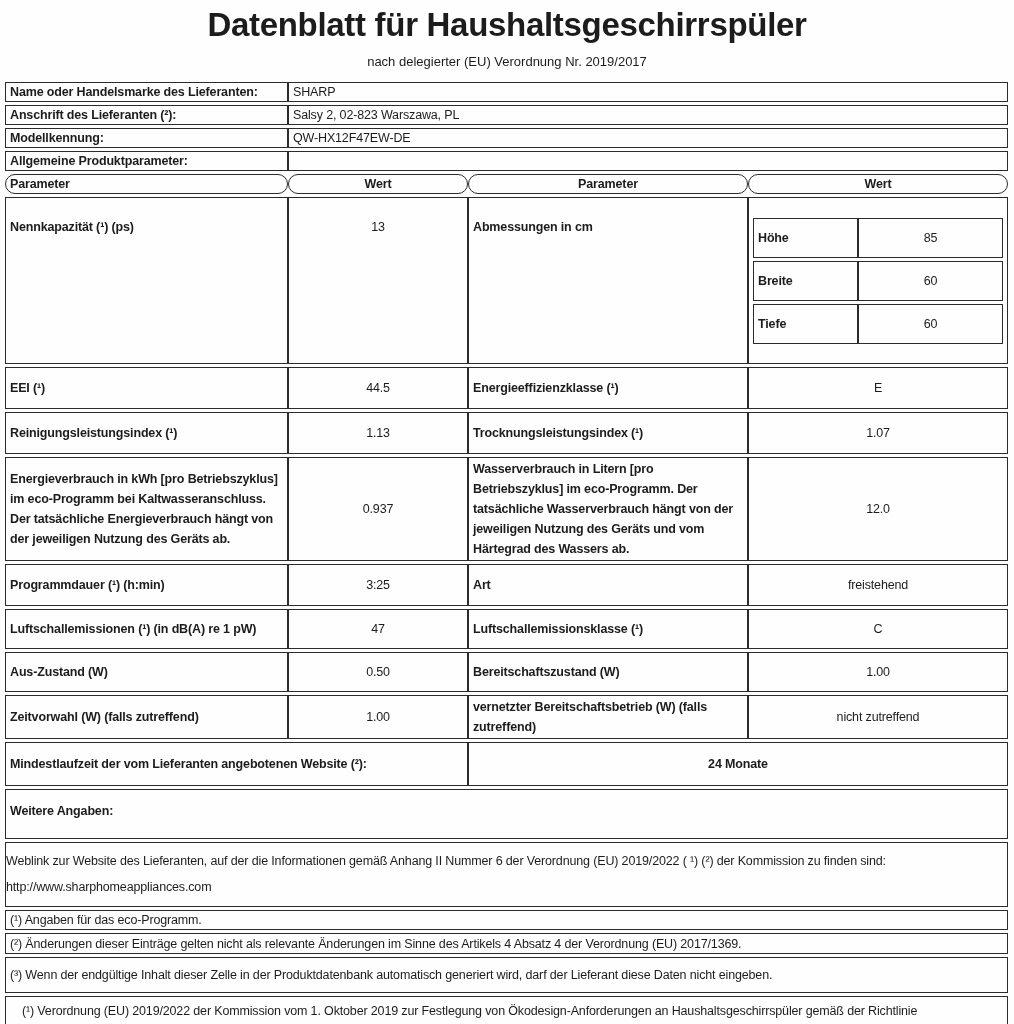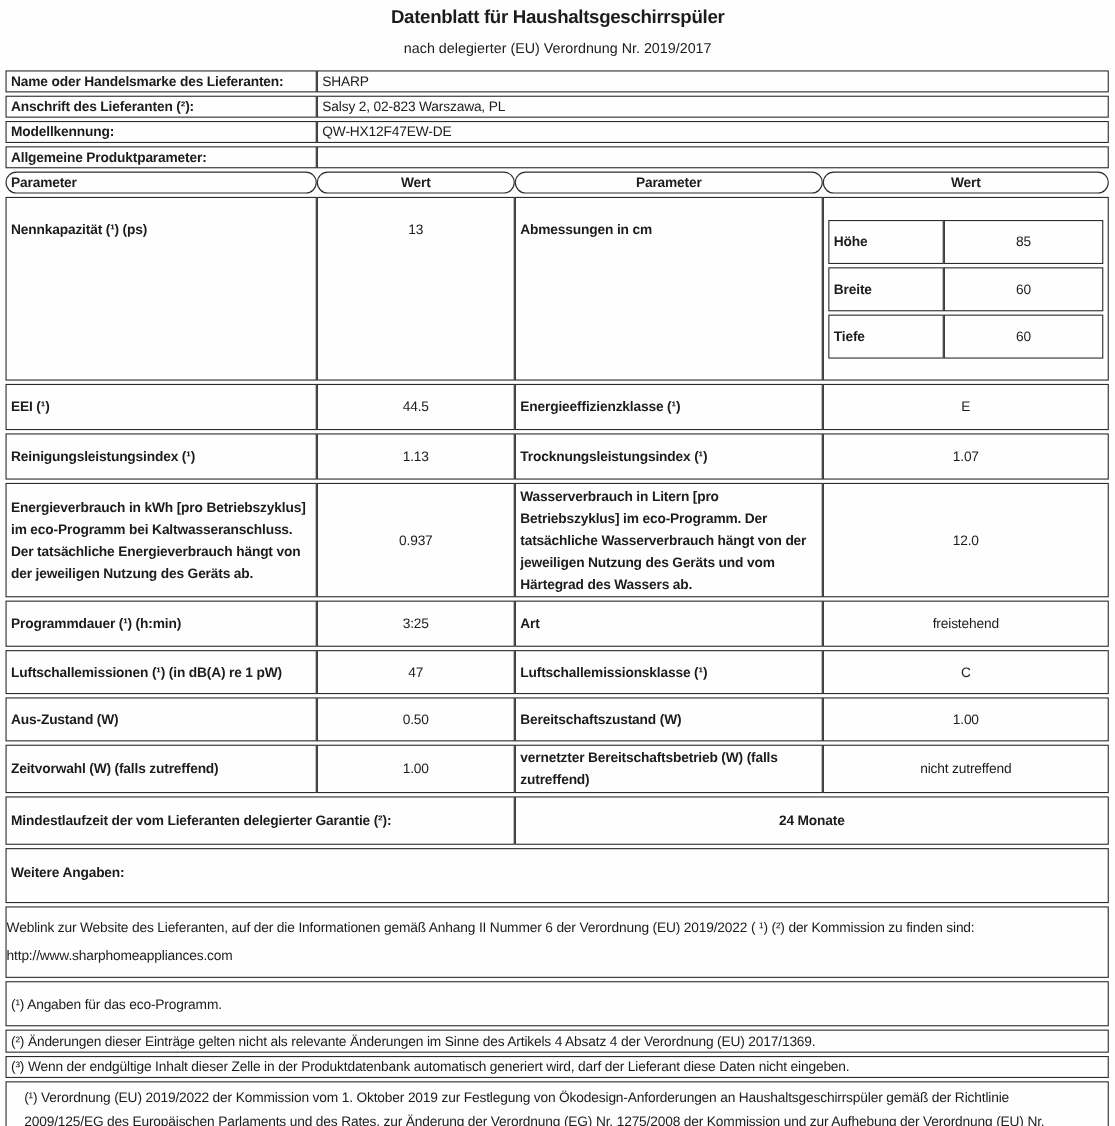--- a/index.html
+++ b/index.html
@@ -8,21 +8,21 @@
     width: 1014px;
     background: #fefefe;
     color: #1c1c1c;
     font-family: "Liberation Sans", "DejaVu Sans", sans-serif;
   }
   .page { width: 1014px; padding: 4px 0 4px 0; }
 
   
   .doc-header { text-align: center; margin: 2px 0 10px 0; }
   .doc-title {
-    font-size: 17px; font-weight: 700; margin: 2px 0 10px 0;
+    font-size: 33px; font-weight: 700; margin: 2px 0 10px 0;
     letter-spacing: -0.3px;
   }
   .doc-subtitle { font-size: 13px; font-weight: 400; margin: 0; }
 
   
   table.sheet {
     table-layout: fixed;
     width: 1003px;
     margin-left: 5px;
     border-collapse: separate;
@@ -169,39 +169,39 @@
         <td class="c">1.00</td>
       </tr>
       <tr style="height:40px">
         <td class="lbl">Zeitvorwahl (W) (falls zutreffend)</td>
         <td class="c">1.00</td>
         <td class="lbl multiline">vernetzter Bereitschaftsbetrieb (W) (falls zutreffend)</td>
         <td class="c">nicht zutreffend</td>
       </tr>
 
       <tr style="height:44px">
-        <td class="lbl" colspan="2">Mindestlaufzeit der vom Lieferanten delegierter Garantie (²):</td>
+        <td class="lbl" colspan="2">Mindestlaufzeit der vom Lieferanten angebotenen Website (²):</td>
         <td class="lbl c" colspan="2">24 Monate</td>
       </tr>
 
       <tr style="height:50px">
         <td class="lbl weitere-cell" colspan="4">Weitere Angaben:</td>
       </tr>
 
       <tr style="height:64px">
         <td class="weblink-cell" colspan="4">Weblink zur Website des Lieferanten, auf der die Informationen gemäß Anhang II Nummer 6 der Verordnung (EU) 2019/2022 ( ¹) (²) der Kommission zu finden sind: http://www.sharphomeappliances.com</td>
       </tr>
 
-      <tr style="height:41px">
+      <tr style="height:20px">
         <td class="fn" colspan="4">(¹) Angaben für das eco-Programm.</td>
       </tr>
       <tr style="height:21px">
         <td class="fn" colspan="4">(²) Änderungen dieser Einträge gelten nicht als relevante Änderungen im Sinne des Artikels 4 Absatz 4 der Verordnung (EU) 2017/1369.</td>
       </tr>
-      <tr style="height:20px">
+      <tr style="height:36px">
         <td class="fn" colspan="4">(³) Wenn der endgültige Inhalt dieser Zelle in der Produktdatenbank automatisch generiert wird, darf der Lieferant diese Daten nicht eingeben.</td>
       </tr>
       <tr style="height:60px">
         <td class="fn fn-long" colspan="4">(¹) Verordnung (EU) 2019/2022 der Kommission vom 1. Oktober 2019 zur Festlegung von Ökodesign-Anforderungen an Haushaltsgeschirrspüler gemäß der Richtlinie 2009/125/EG des Europäischen Parlaments und des Rates, zur Änderung der Verordnung (EG) Nr. 1275/2008 der Kommission und zur Aufhebung der Verordnung (EU) Nr. 1016/2010 der Kommission (siehe Seite 267 dieses Amtsblatts).</td>
       </tr>
 
     </tbody>
   </table>
 </div>
 

